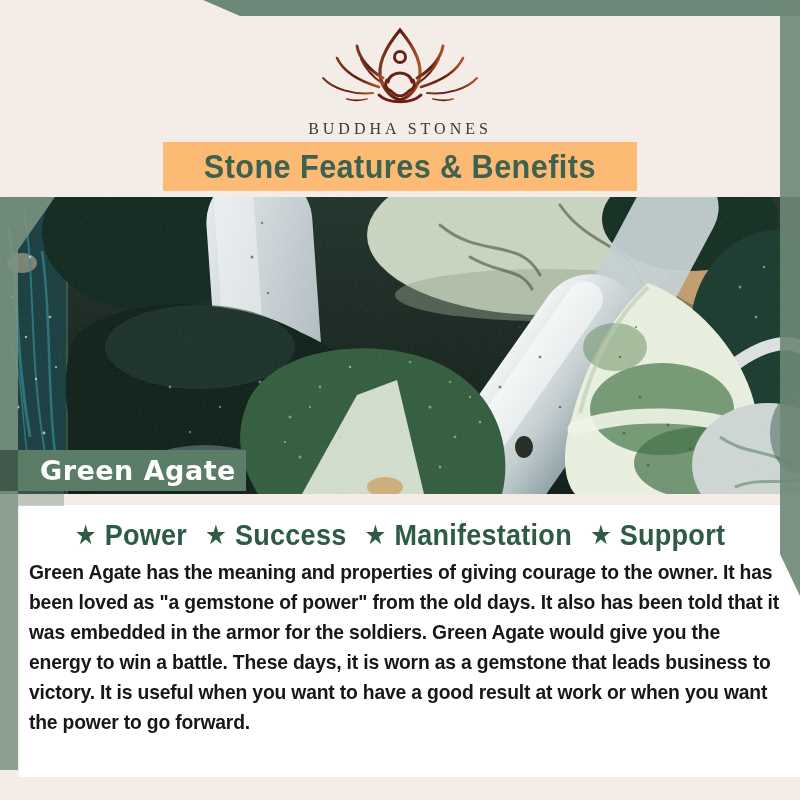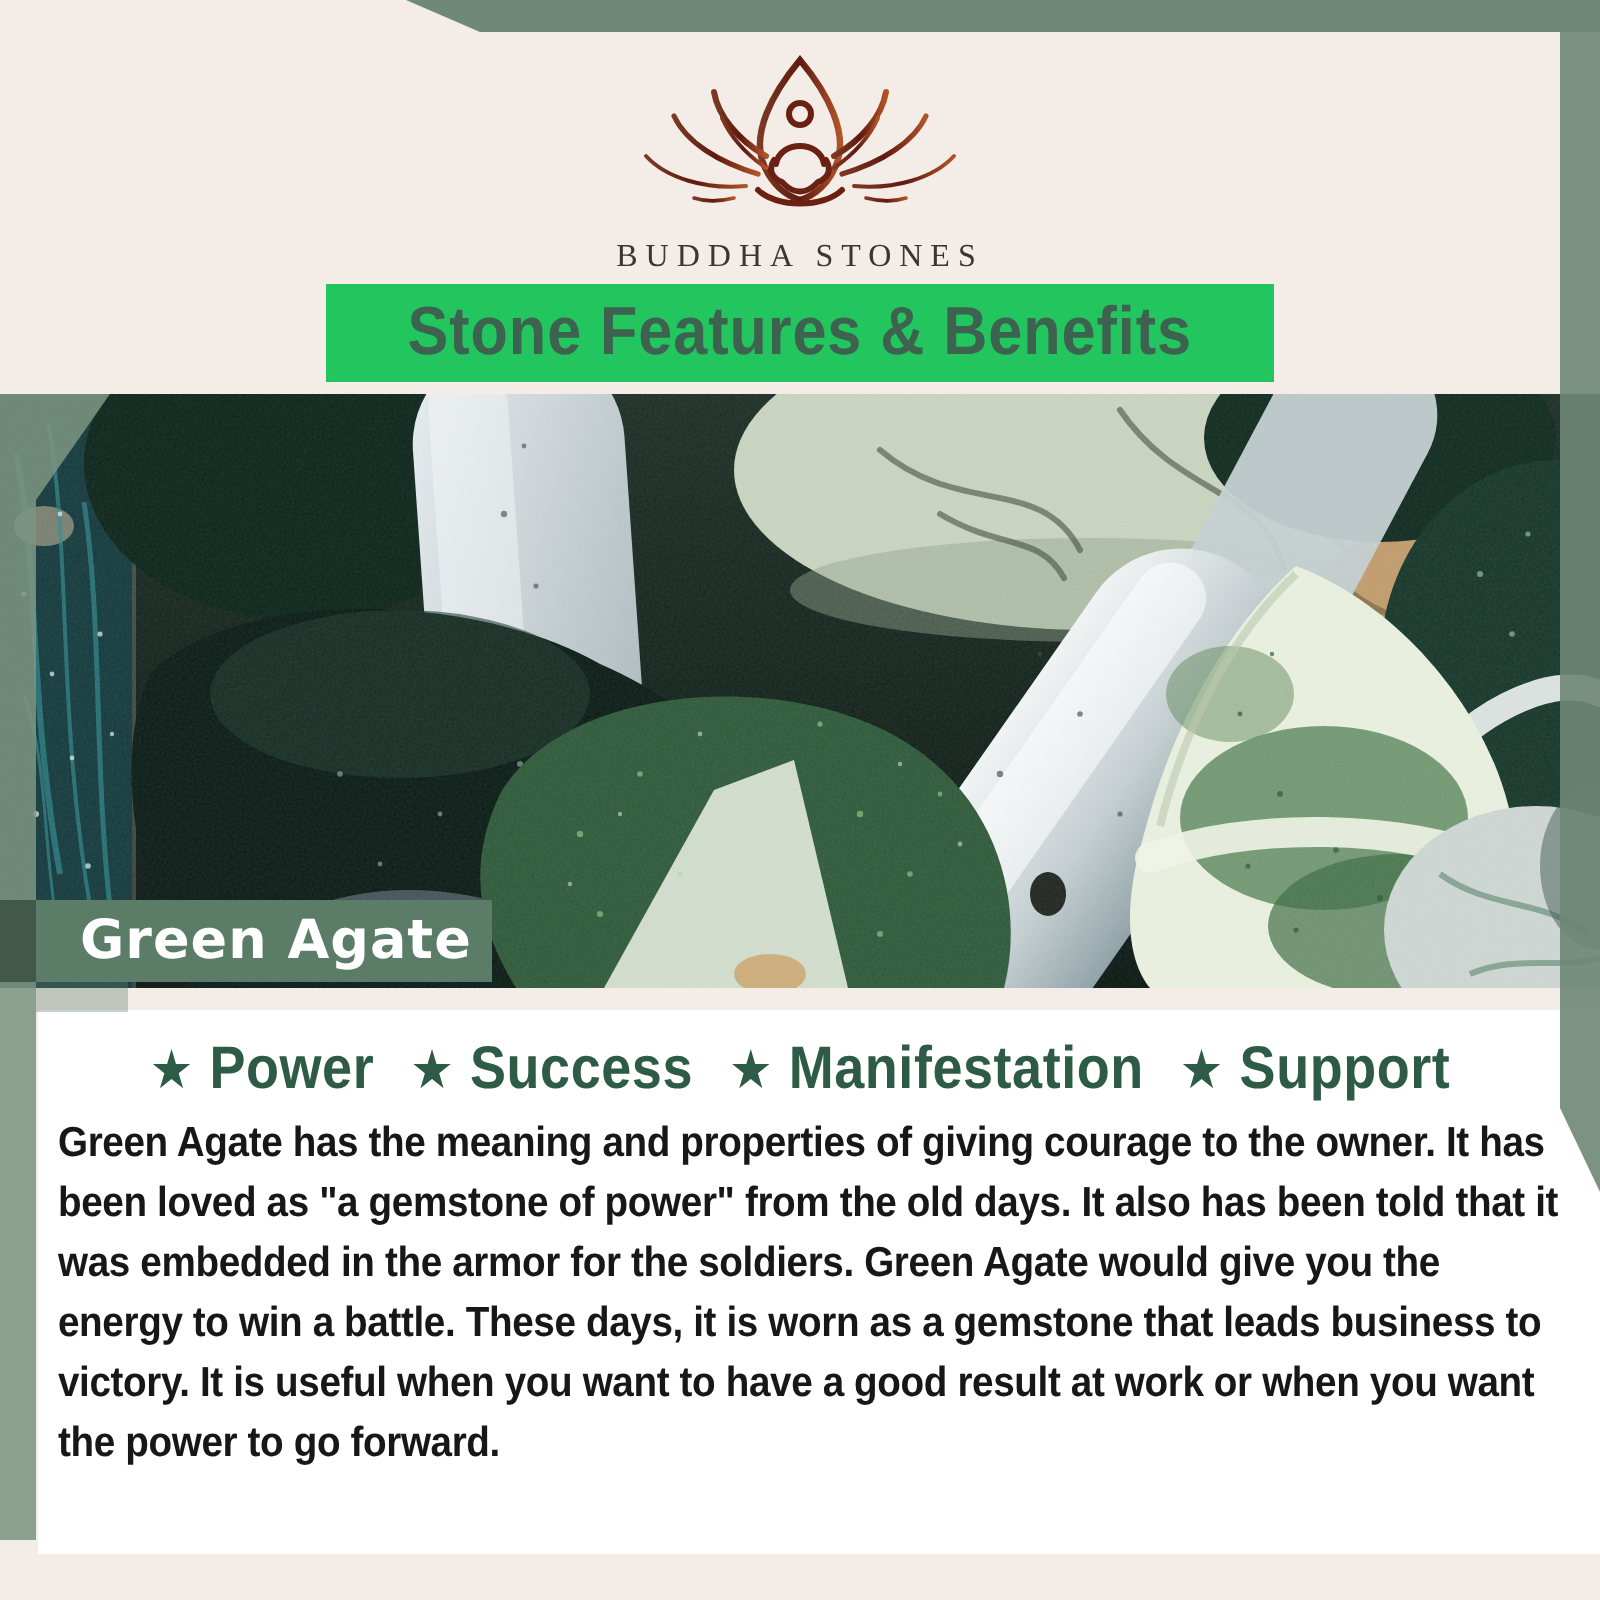--- a/index.html
+++ b/index.html
@@ -17,21 +17,21 @@
   .left-strip-chamfer{position:absolute;left:18px;top:197px;width:37px;height:53px;
     background:rgba(124,148,130,0.87);clip-path:polygon(0 0,100% 0,0 100%);z-index:6;}
 
   
   .logo{position:absolute;left:315px;top:24px;width:170px;height:95px;z-index:2;}
   .brand-name{position:absolute;left:0;top:120px;width:800px;text-align:center;
     font-family:"Liberation Serif",serif;font-size:16px;letter-spacing:4px;color:#3b372f;z-index:2;}
 
   
   .title-banner{position:absolute;left:163px;top:142px;width:474px;height:49px;
-    background:#22c55e;display:flex;align-items:center;justify-content:center;z-index:2;}
+    background:#fdba74;display:flex;align-items:center;justify-content:center;z-index:2;}
   .page-title{font-size:34px;font-weight:700;color:#3d6250;letter-spacing:0.5px;
     transform:scaleX(0.9);white-space:nowrap;}
 
   
   .photo-wrap{position:absolute;left:0;top:197px;width:800px;height:297px;z-index:1;
     background:#0d1d16;}
   .photo-wrap svg{display:block;}
 
   
   .ribbon-fold-dark{position:absolute;left:0;top:450px;width:18px;height:41px;

